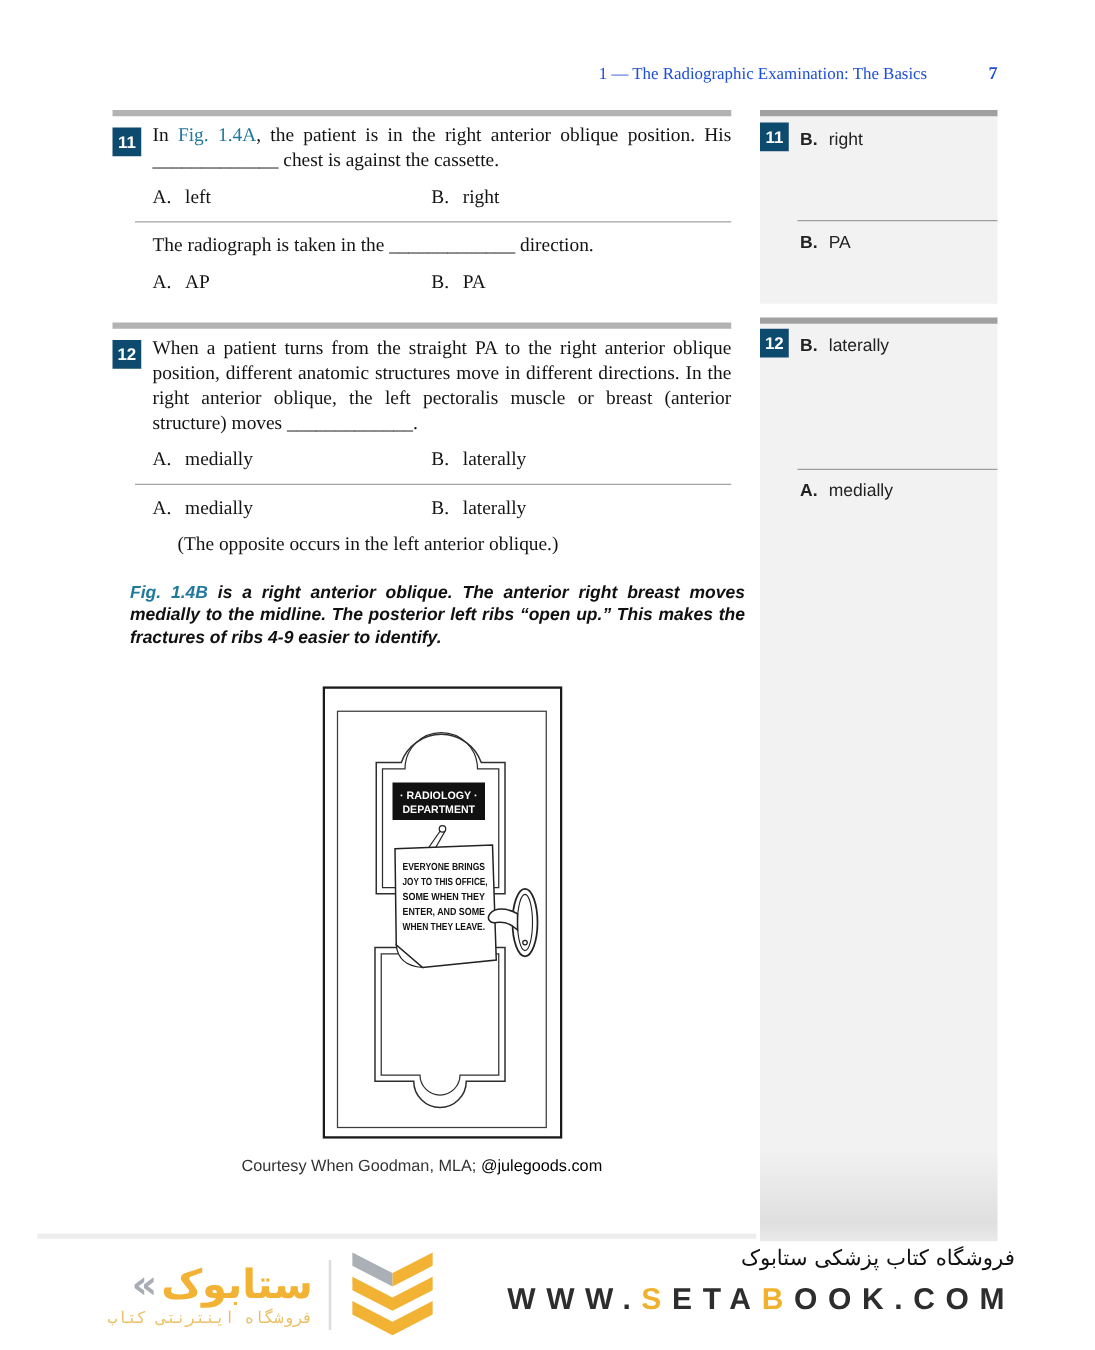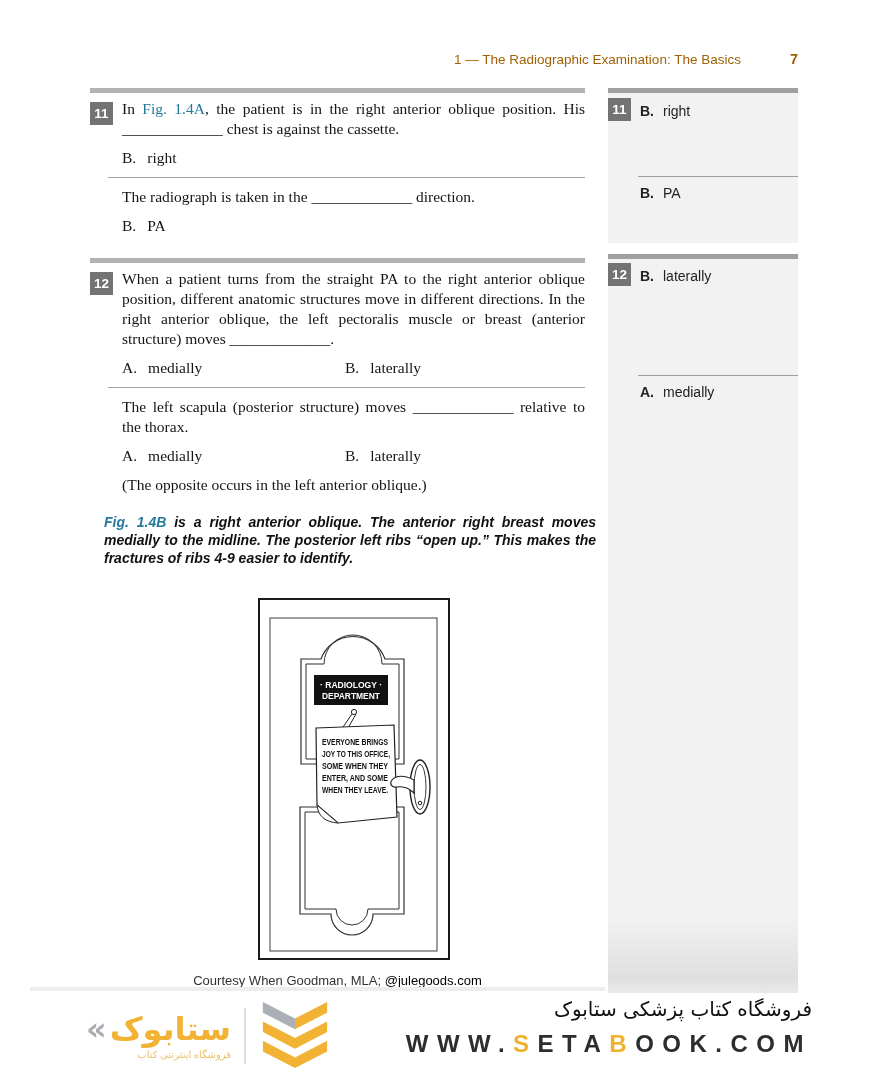--- a/index.html
+++ b/index.html
@@ -10,53 +10,53 @@
     font-family: "Liberation Sans", sans-serif;
     color: #161616;
     overflow: hidden;
   }
   a { text-decoration: none; }
 
   
   .header {
     position: absolute; top: 51px; left: 90px; width: 708px;
     display: flex; justify-content: flex-end; align-items: baseline;
-    font-size: 13.5px; color: #a16207;
+    font-size: 13.5px; color: #1d4ed8; font-family: Liberation Serif, serif;
   }
   .header-page { margin-left: 49px; font-weight: bold; font-size: 14.5px; }
 
   
   .content { position: absolute; top: 88px; left: 90px; width: 708px; display: flex; }
   .q-col { width: 495px; }
   .a-col { width: 190px; margin-left: 23px; position: relative; }
 
   .section-bar { height: 5px; background: #b3b3b3; }
 
   .badge {
-    width: 23px; height: 23px; background: #737373; color: #fff;
+    width: 23px; height: 23px; background: #0c4a6e; color: #fff;
     font: bold 13.5px "Liberation Sans", sans-serif;
     display: flex; align-items: center; justify-content: center;
   }
 
   .q-body {
     position: relative; padding-left: 32px; margin-top: 6px;
     font-family: "Liberation Serif", serif; font-size: 15.5px; color: #141414;
   }
   .q-badge { position: absolute; left: 0; top: 3px; }
   .q-text { line-height: 20px; text-align: justify; }
   .q-text.single { text-align: left; }
   .link { color: #22799c; }
   .opt-row { display: grid; grid-template-columns: 223px auto; margin-top: 9px; line-height: 20px; }
   .opt-label { margin-right: 11px; }
   .q-divider {
     border: none; border-top: 1px solid #a3a3a3;
     margin: 9px 0 0 -14px; width: calc(100% + 14px);
   }
   .q-sub { margin-top: 9px; }
-  .q-note { margin-top: 9px; text-align: left; }
+  .q-note { margin-top: 9px; text-align: left; margin-left: 20px; }
   #question-12 { margin-top: 22px; }
 
   .fig-note {
     margin: 18px 0 0 14px; width: 492px;
     font-weight: bold; font-style: italic;
     font-size: 14px; line-height: 18px; color: #101010;
     text-align: justify;
   }
   .fig-note .link { font-weight: bold; font-style: italic; }
 
@@ -83,72 +83,73 @@
   #answers-12 .item1 { top: 14px; }
   #answers-12 .item2 { top: 130px; }
   .ans-divider { position: absolute; left: 30px; right: 0; border-top: 1px solid #9e9e9e; z-index: 2; }
   #answers-11 .ans-divider { top: 88px; }
   #answers-12 .ans-divider { top: 121px; }
 
   
   .bottom-strip { position: absolute; top: 987px; left: 30px; width: 575px; height: 4px; background: #ededed; }
   .footer { position: absolute; top: 995px; left: 0; width: 876px; height: 85px; }
   .footer-right { position: absolute; right: 64px; top: 2px; text-align: right; }
-  .store-title { font-family: "DejaVu Sans", sans-serif; font-size: 20px; color: #111; direction: rtl; }
+  .store-title { font-family: "DejaVu Sans", sans-serif; font-size: 17px; color: #111; direction: rtl; }
   .site-url {
     margin-top: 9px; font-size: 24px; letter-spacing: 8.5px;
     font-weight: 600; color: #2d2d2d;
   }
   .site-url .accent { color: #f0b22e; }
   .footer-left { position: absolute; left: 86px; top: 4px; display: flex; align-items: center; }
   .logo-text { text-align: right; }
   .logo-wordmark { font-family: "DejaVu Sans", sans-serif; font-size: 32px; font-weight: bold; color: #f2b233; line-height: 1.1; }
   .logo-wordmark .guillemet { color: #a7adb3; margin-right: 3px; font-weight: bold; }
-  .logo-tagline { font-family: Liberation Serif, serif; font-size: 10px; color: #eac167; margin-top: 1px; direction: rtl; }
+  .logo-tagline { font-family: Liberation Mono, monospace; font-size: 13px; color: #eac167; margin-top: 1px; direction: rtl; }
   .logo-divider { width: 2px; height: 56px; background: #dcdcdc; margin: 0 13px; }
 </style>
 </head>
 <body>
 
 <div class="header">
   <span>1 — The Radiographic Examination: The Basics</span>
   <span class="header-page">7</span>
 </div>
 
 <div class="content">
 
   <div class="q-col">
 
     <section id="question-11">
       <div class="section-bar"></div>
       <div class="q-body">
         <span class="badge q-badge">11</span>
         <p class="q-text"><span>In </span><a class="link" href="#">Fig. 1.4A</a><span>, the patient is in the right anterior oblique position. His _____________ chest is against the cassette.</span></p>
         <div class="opt-row">
+          <span><span class="opt-label">A.</span><span>left</span></span>
           <span><span class="opt-label">B.</span><span>right</span></span>
         </div>
         <hr class="q-divider">
         <p class="q-text single q-sub">The radiograph is taken in the _____________ direction.</p>
         <div class="opt-row">
+          <span><span class="opt-label">A.</span><span>AP</span></span>
           <span><span class="opt-label">B.</span><span>PA</span></span>
         </div>
       </div>
     </section>
 
     <section id="question-12">
       <div class="section-bar"></div>
       <div class="q-body">
         <span class="badge q-badge">12</span>
         <p class="q-text">When a patient turns from the straight PA to the right anterior oblique position, different anatomic structures move in different directions. In the right anterior oblique, the left pectoralis muscle or breast (anterior structure) moves _____________.</p>
         <div class="opt-row">
           <span><span class="opt-label">A.</span><span>medially</span></span>
           <span><span class="opt-label">B.</span><span>laterally</span></span>
         </div>
         <hr class="q-divider">
-        <p class="q-text q-sub">The left scapula (posterior structure) moves _____________ relative to the thorax.</p>
         <div class="opt-row">
           <span><span class="opt-label">A.</span><span>medially</span></span>
           <span><span class="opt-label">B.</span><span>laterally</span></span>
         </div>
         <p class="q-text single q-note">(The opposite occurs in the left anterior oblique.)</p>
       </div>
     </section>
 
     <p class="fig-note"><a class="link" href="#">Fig. 1.4B</a><span> is a right anterior oblique. The anterior right breast moves medially to the midline. The posterior left ribs “open up.” This makes the fractures of ribs 4-9 easier to identify.</span></p>
 

